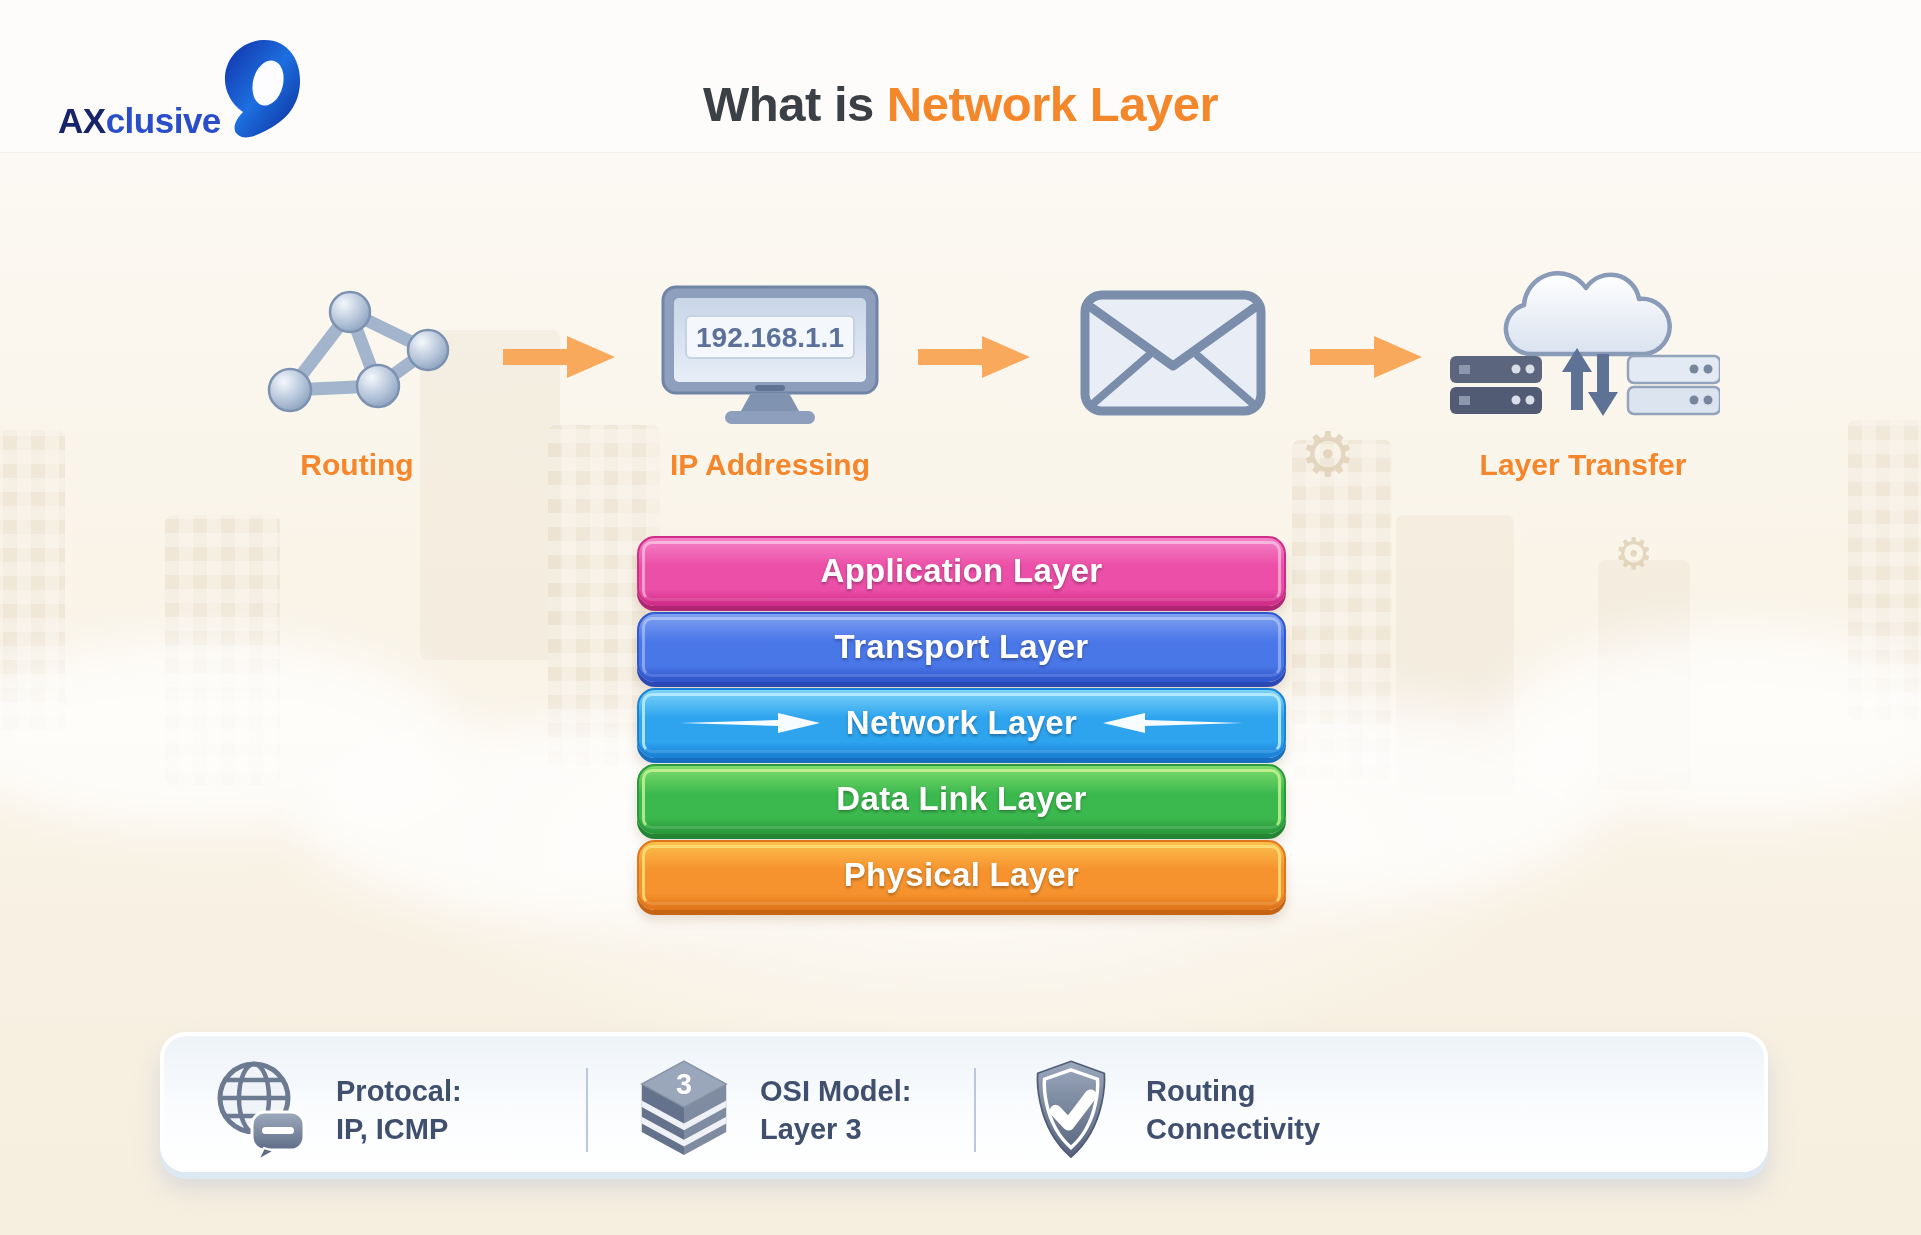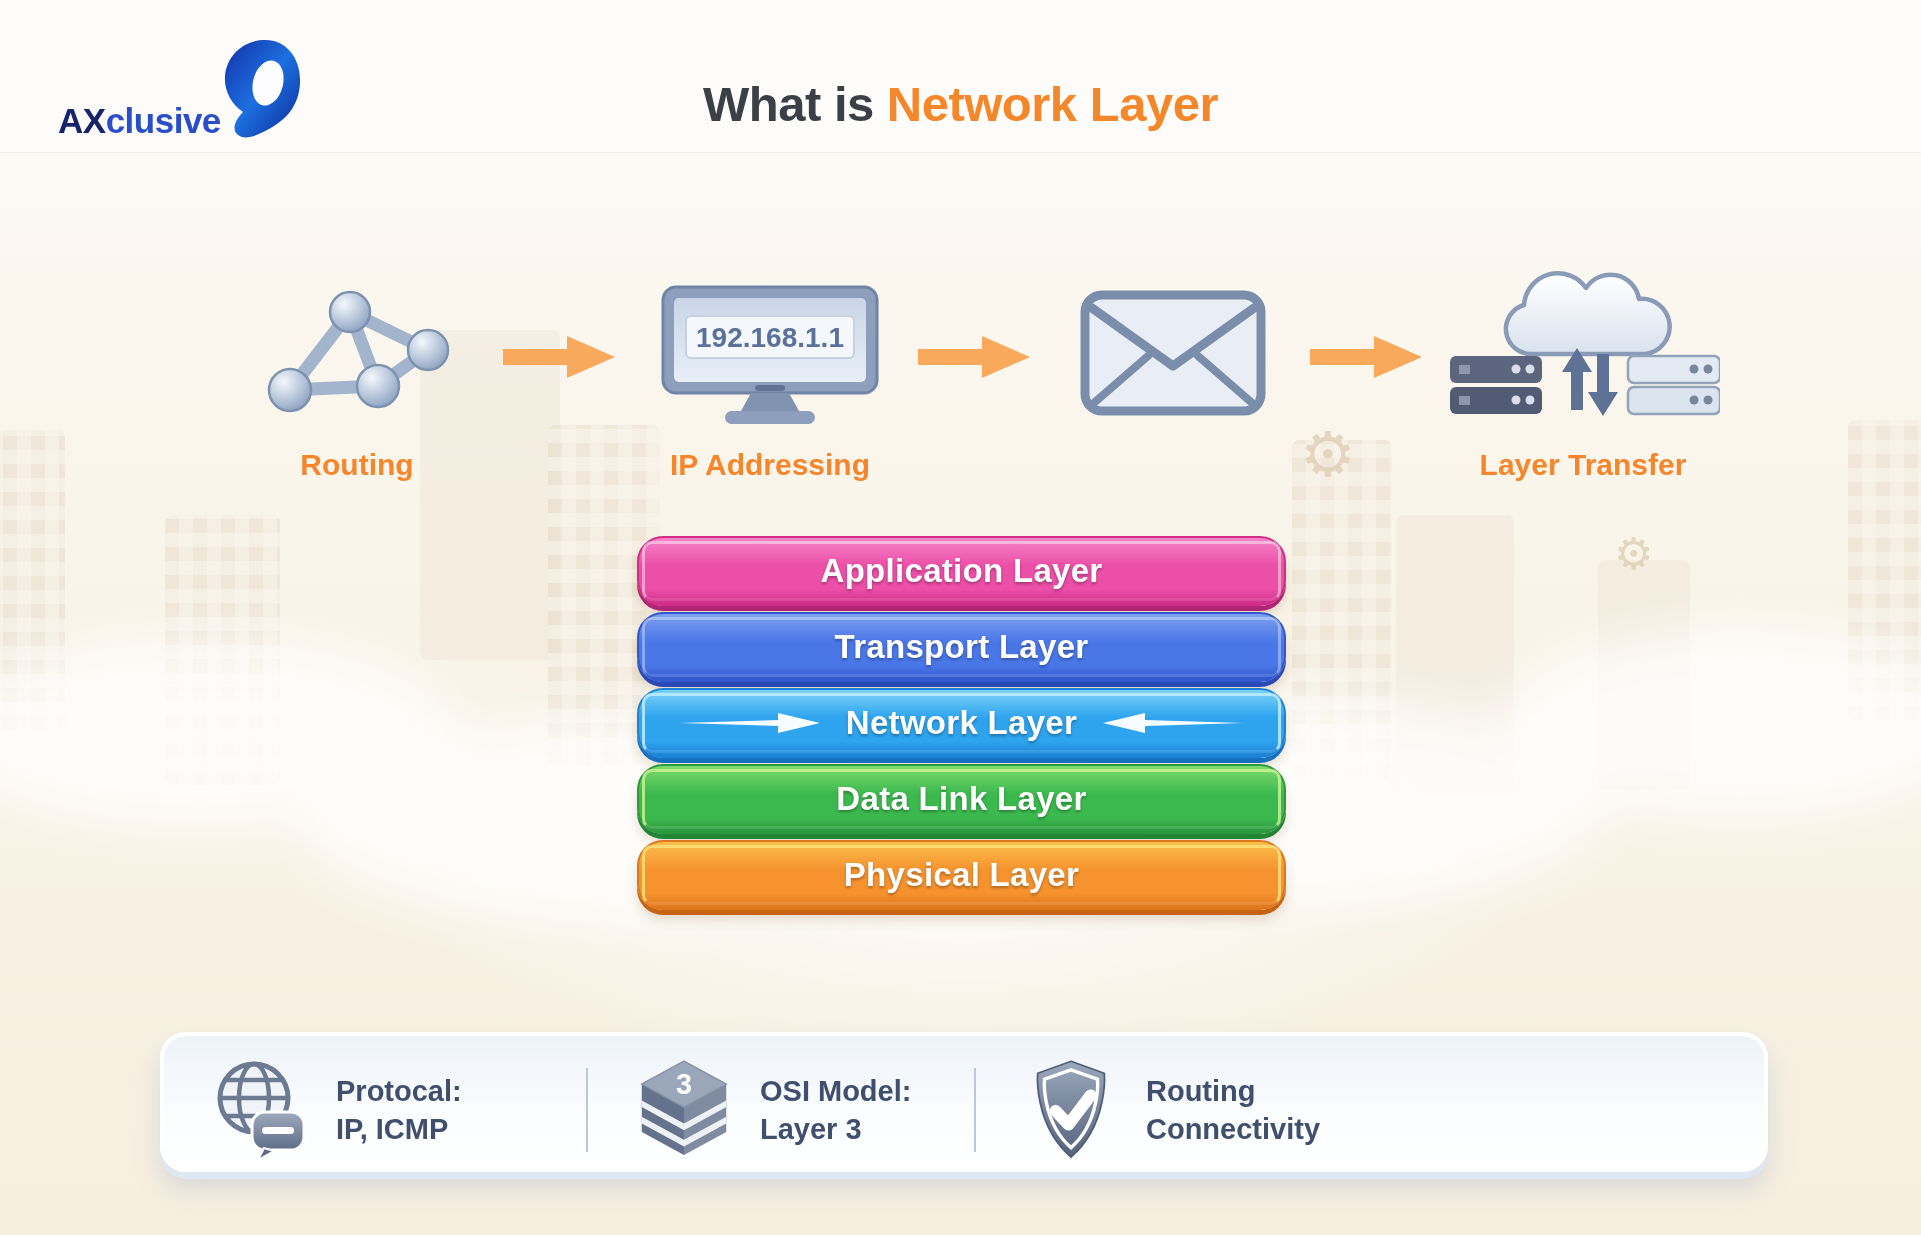--- a/index.html
+++ b/index.html
@@ -27,21 +27,21 @@
   .logo-mark{margin-left:2px;margin-bottom:-4px;}
   
   .title{position:absolute;left:0;top:76px;width:100%;text-align:center;font-size:49px;font-weight:bold;letter-spacing:-.5px;}
   .title .t1{color:#3b4046;}
   .title .t2{color:#f5872b;margin-left:13px;}
   
   .flow-label{position:absolute;top:448px;text-align:center;font-size:30px;font-weight:bold;color:#f6862b;}
   .flow-icon{position:absolute;}
   .farrow{position:absolute;top:334px;}
   
-  .layer{position:absolute;left:637px;width:645px;height:66px;border-radius:26px;
+  .layer{position:absolute;left:637px;width:645px;height:66px;border-radius:18px;
          display:flex;align-items:center;justify-content:center;gap:16px;
          background:linear-gradient(180deg,var(--lt) 0%,var(--mn) 42%,var(--mn) 78%,var(--dk) 100%);
          border:2px solid var(--dk);
          box-shadow:0 5px 0 var(--dk2), 0 10px 12px rgba(140,100,60,.20);}
   .layer::before{content:"";position:absolute;inset:3px;border-radius:10px;
          border:3px solid var(--inner);border-bottom-color:rgba(255,255,255,.12);pointer-events:none;}
   .layer .lbl{font-size:33px;font-weight:bold;color:#fff;text-shadow:0 2px 3px rgba(0,0,0,.30);letter-spacing:.3px;}
   .l-app      {top:536px; --lt:#f583c8; --mn:#ec4fa7; --dk:#cf2d88; --dk2:#b02573; --inner:rgba(255,255,255,.45);}
   .l-transport{top:612px; --lt:#7fa0f0; --mn:#4a77e8; --dk:#3158cc; --dk2:#2a49b4; --inner:rgba(255,255,255,.35);}
   .l-network  {top:688px; --lt:#7dd3f8; --mn:#2ea4ef; --dk:#1b82d6; --dk2:#176fc0; --inner:rgba(190,238,255,.85);}

